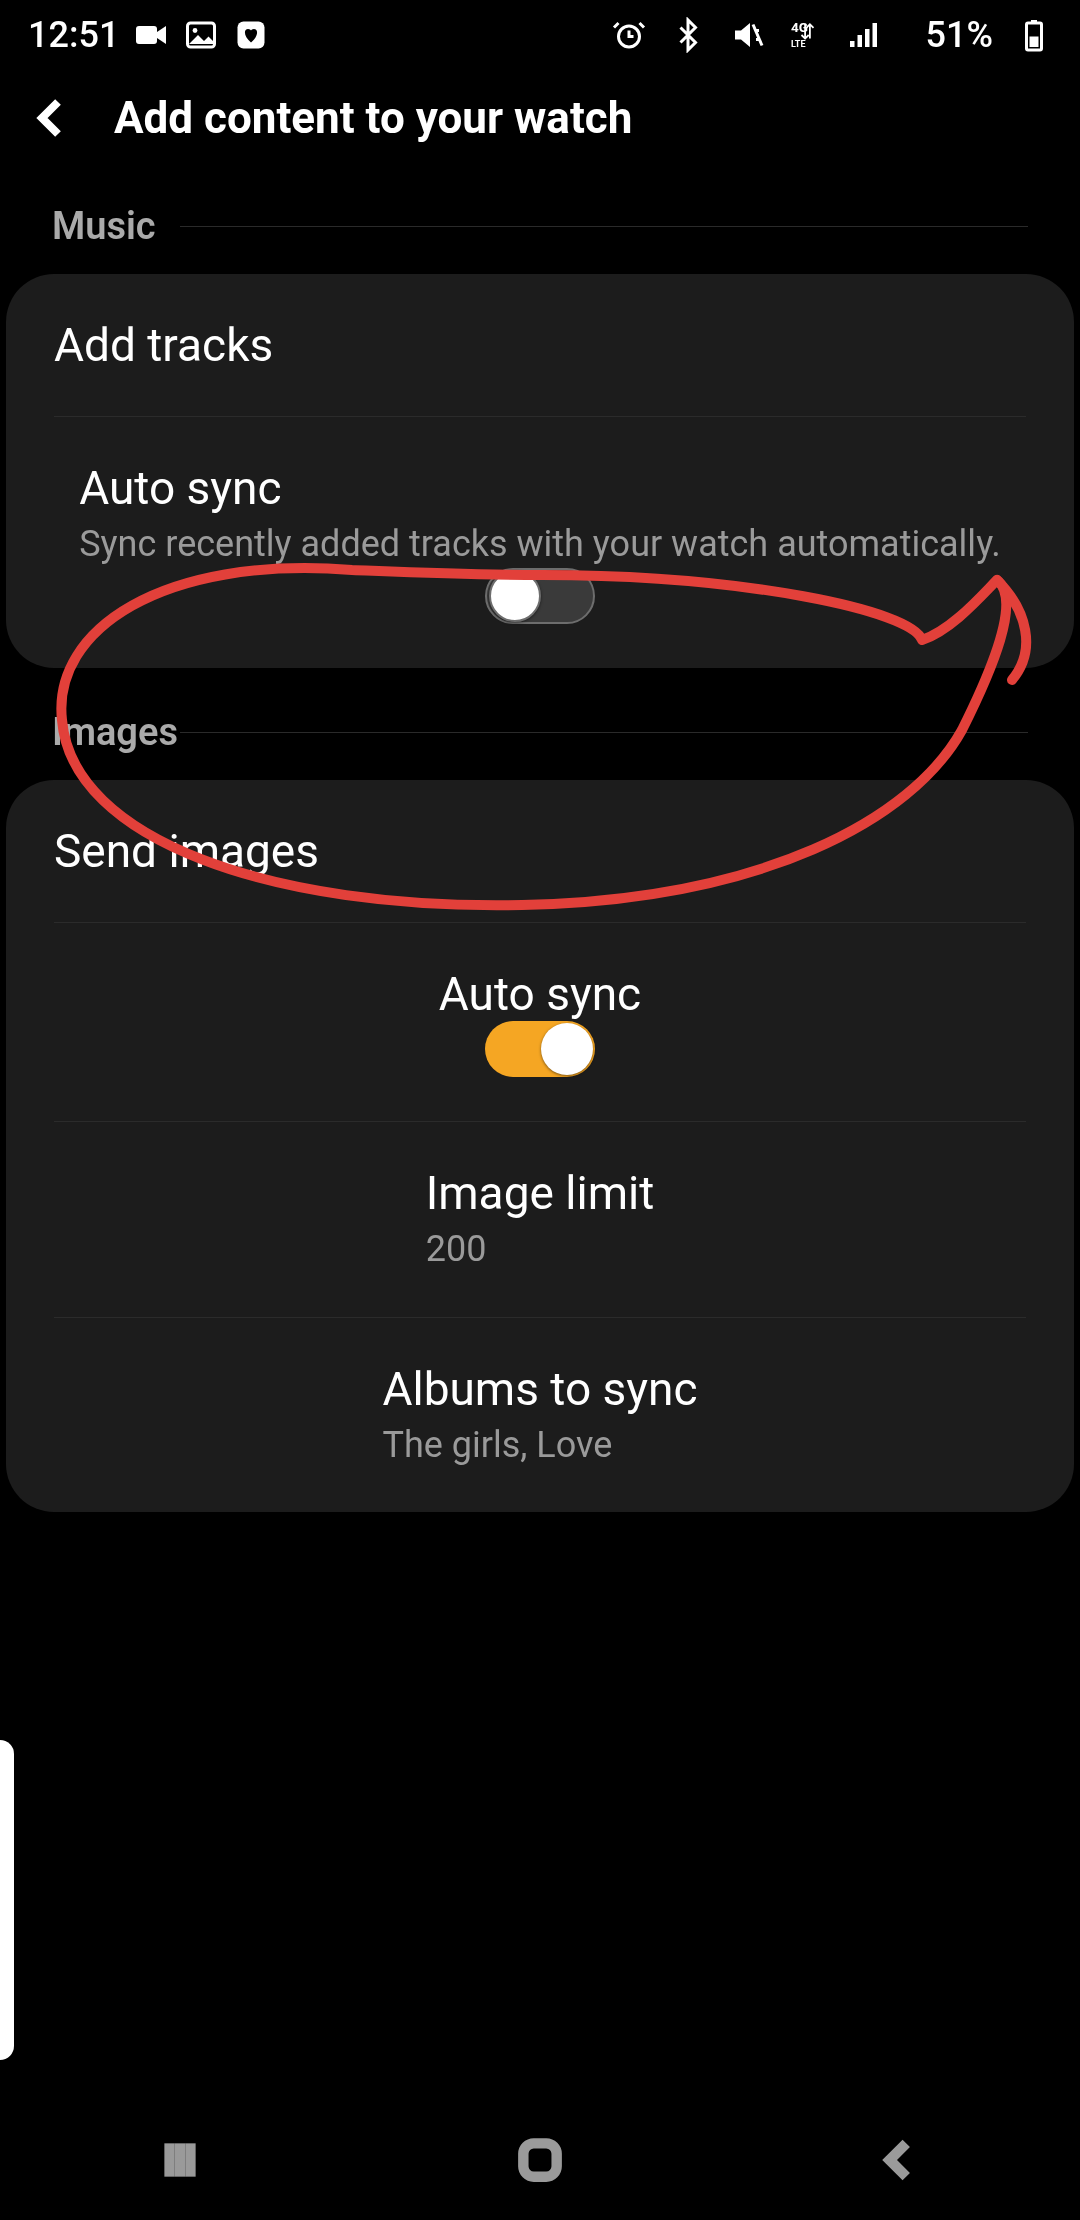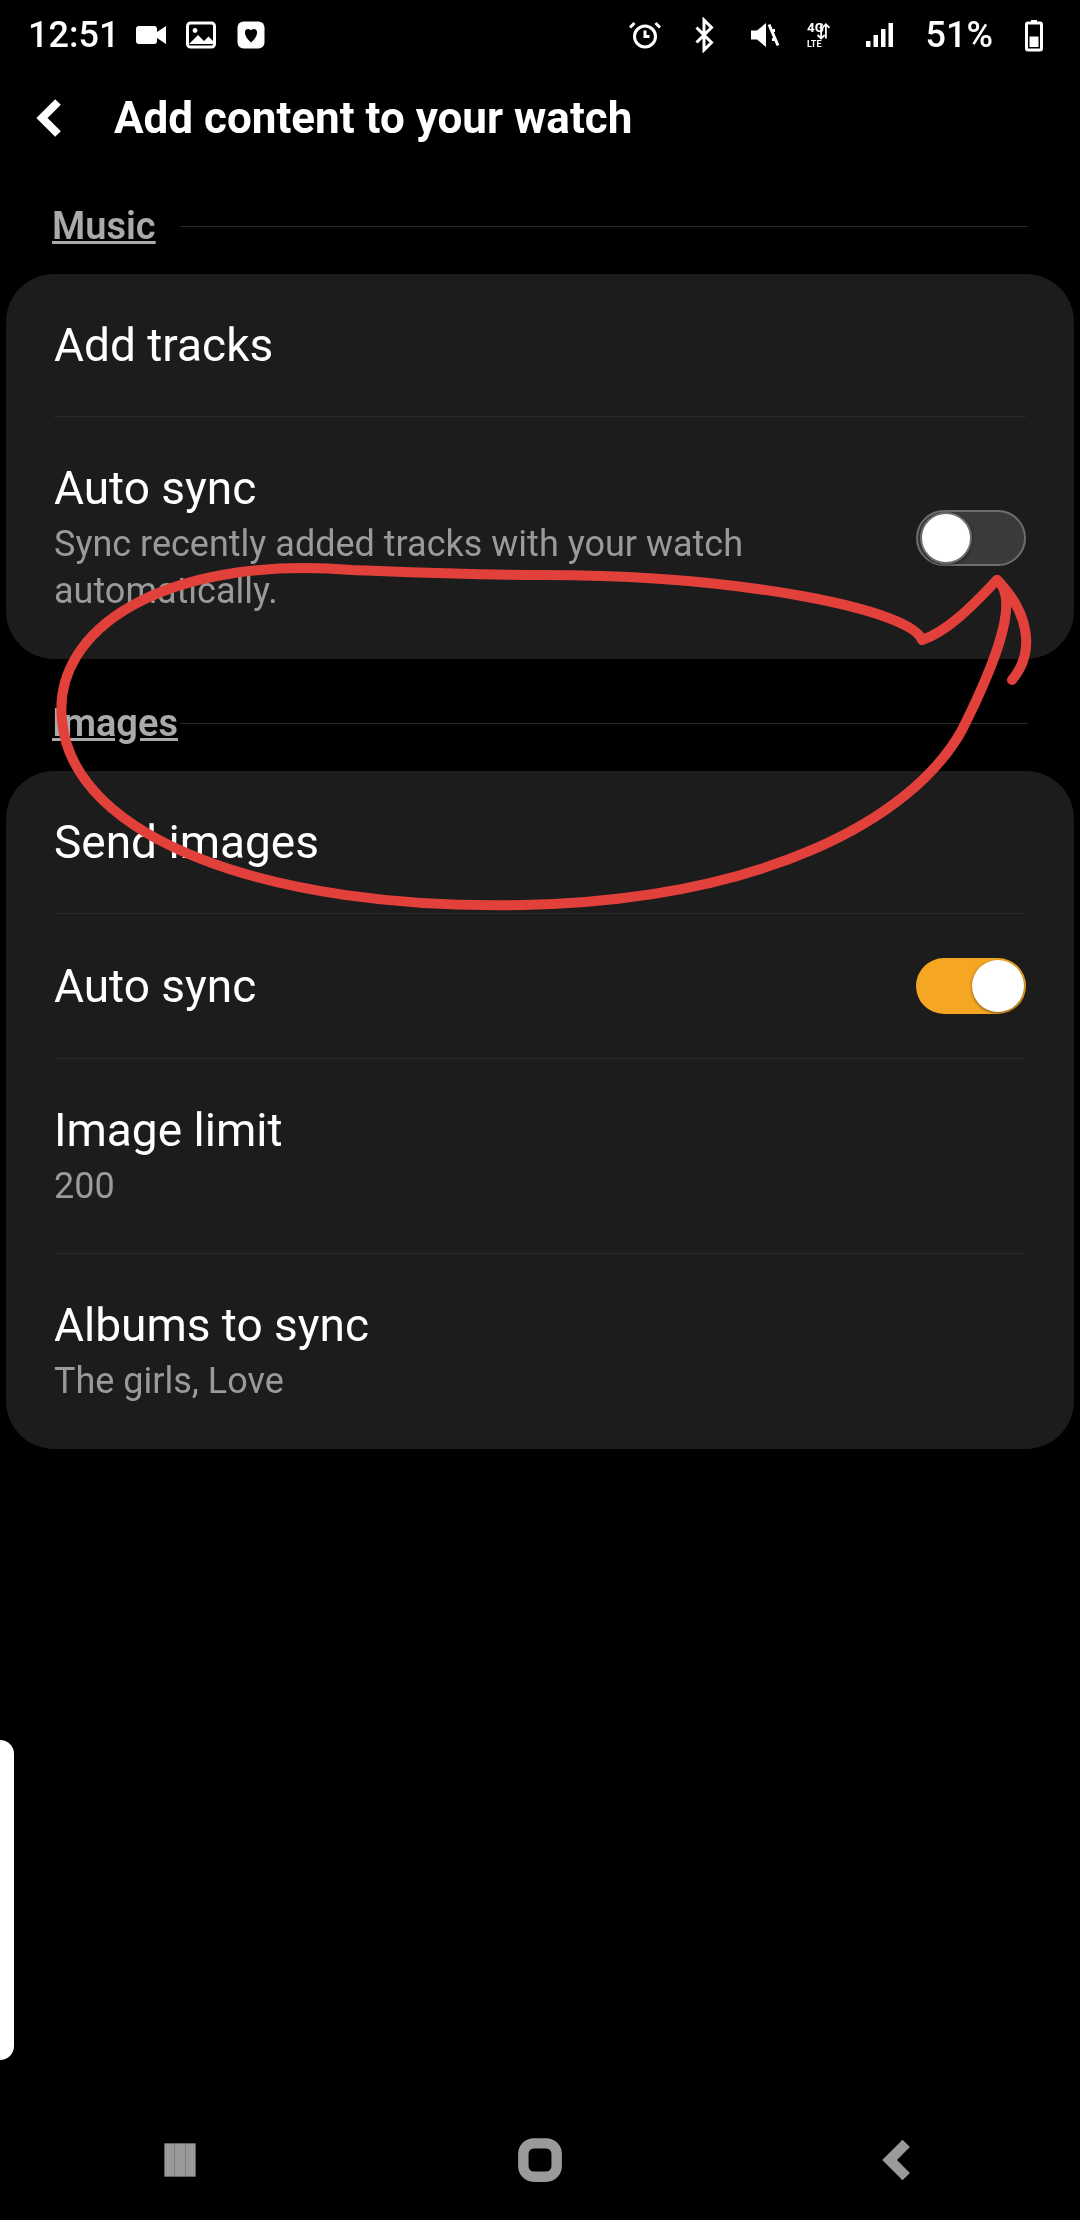--- a/index.html
+++ b/index.html
@@ -14,29 +14,29 @@
   .statusbar .ico { width:36px; height:36px; display:flex; align-items:center;
                     justify-content:center; }
   .statusbar .ico svg { width:100%; height:100%; }
 
   .header { display:flex; align-items:center; padding:22px 28px 60px 28px; }
   .back { width:48px; height:48px; margin-right:38px; }
   .back svg { width:100%; height:100%; stroke:#fff; stroke-width:4; fill:none; }
   .title { font-size:44px; font-weight:700; }
 
   .section-label { font-size:38px; font-weight:600; color:#aaa;
-                   padding:0 52px 26px 52px; position:relative;text-decoration:underline; }
+                   padding:0 52px 26px 52px; position:relative; }
   .section-label::after { content:""; position:absolute; left:180px; right:52px;
                            top:22px; height:1px; background:#2a2a2a; }
 
   .card { background:#1c1c1c; border-radius:48px; margin:0 6px 42px 6px;
           overflow:hidden; }
   .row  { padding:44px 48px; display:flex; align-items:center; }
   .row + .row { border-top:1px solid #2b2b2b; margin:0 48px; padding-left:0;
-                padding-right:0; }
+                padding-right:0;flex-direction:column; }
   .row-text { flex:1; }
   .row-text .primary   { font-size:46px; color:#ffffff; }
   .row-text .secondary { font-size:36px; color:#9a9a9a; margin-top:6px;
                           line-height:1.3; }
 
   .toggle { width:110px; height:56px; border-radius:28px; position:relative;
             flex-shrink:0; }
   .toggle.off { background:#3a3a3a; border:2px solid #6d6d6d; }
   .toggle.on  { background:#f5a623; }
   .toggle .knob { width:52px; height:52px; border-radius:50%; background:#fff;
@@ -51,21 +51,21 @@
   .peek { position:absolute; left:0; bottom:160px; width:14px; height:320px;
           background:#fff; border-top-right-radius:18px;
           border-bottom-right-radius:18px; }
 
   .navbar { position:absolute; bottom:0; left:0; right:0; height:120px;
             display:flex; align-items:center; justify-content:space-around; }
   .navbar .btn { width:80px; height:80px; display:flex; align-items:center;
                   justify-content:center; }
   .navbar svg { stroke:#9a9a9a; fill:none; stroke-width:5; }
 
-  .batt-txt { font-size:36px; font-weight:500; margin-left:4px; }
+  .batt-txt { font-size:36px; font-weight:500; margin-left:20px; }
 </style>
 </head>
 <body>
 
 <div class="statusbar">
   <div class="left">
     <span>12:51</span>
     <div class="ico">
       <svg viewBox="0 0 24 24">
           <rect x="2" y="6" width="14" height="12" rx="2" fill="#fff"></rect>

